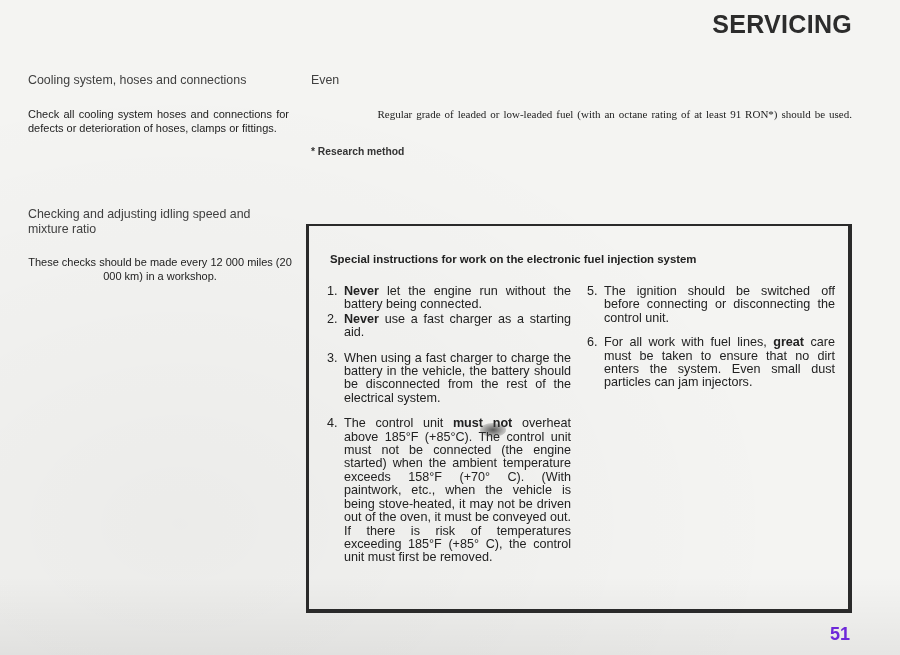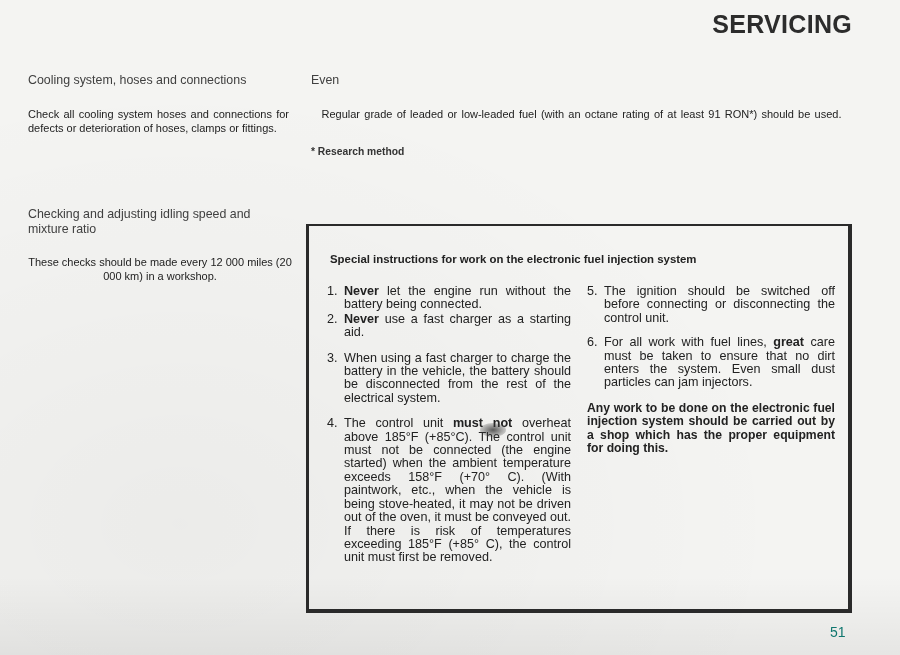--- a/index.html
+++ b/index.html
@@ -28,23 +28,23 @@
       top: 10px;
       font-size: 25px;
       font-weight: bold;
       color: #2c2c2c;
       letter-spacing: 0.3px;
     }
     .page-number {
       position: absolute;
       left: 830px;
       top: 624px;
-      font-size: 14px;
-      font-weight: normal;
-      color: #0f766e;
+      font-size: 18px;
+      font-weight: bold;
+      color: #6d28d9;
     }
     .heading {
       position: absolute;
       font-size: 12.4px;
       font-weight: normal;
       line-height: 15px;
       color: #404040;
     }
     .body-text {
       position: absolute;
@@ -129,21 +129,21 @@
 
 <div class="section-title">SERVICING</div>
 
 <div class="heading" style="left:28px; top:73px; width:260px;">Cooling system, hoses and connections</div>
 <div class="body-text" style="left:28px; top:108px; width:261px;">Check all cooling system hoses and connections for defects or deterioration of hoses, clamps or fittings.</div>
 
 <div class="heading" style="left:28px; top:207px; width:240px;">Checking and adjusting idling speed and mixture ratio</div>
 <div class="body-text" style="left:28px; top:256px; width:264px; text-align:center;">These checks should be made every 12 000 miles (20 000 km) in a workshop.</div>
 
 <div class="heading" style="left:311px; top:73px;">Even</div>
-<div class="body-text" style="left:311px; top:108px; width:541px; text-align:center; word-spacing:1.2px;">Regular grade of leaded or low-leaded fuel (with an octane rating of at least 91 RON*) should be used.</div>
+<div class="body-text" style="left:311px; top:108px; width:541px; text-align:right; word-spacing:1.2px;font-family:Liberation Serif, serif;">Regular grade of leaded or low-leaded fuel (with an octane rating of at least 91 RON*) should be used.</div>
 <div class="footnote" style="left:311px; top:146px;">* Research method</div>
 
 <div class="special-box">
   <div class="box-title">Special instructions for work on the electronic fuel injection system</div>
 
   <div class="col col-left">
     <div class="item">
       <span class="num">1.</span>
       <span class="txt"><b>Never</b><span> let the engine run without the battery being connected.</span></span>
     </div>
@@ -168,19 +168,18 @@
     <div class="item">
       <span class="num">5.</span>
       <span class="txt">The ignition should be switched off before connecting or disconnecting the control unit.</span>
     </div>
     <div class="gap-large"></div>
     <div class="item">
       <span class="num">6.</span>
       <span class="txt"><span>For all work with fuel lines, </span><b>great</b><span> care must be taken to ensure that no dirt enters the system. Even small dust particles can jam injectors.</span></span>
     </div>
     <div class="gap-mid"></div>
-    <div class="closing-note">Any work to be done on the electronic fuel injection system should be carried out by a shop which has the proper equipment for doing this.</div>
   </div>
 </div>
 
 <div class="smudge"></div>
 
 <div class="page-number">51</div>
 
 </body></html>

